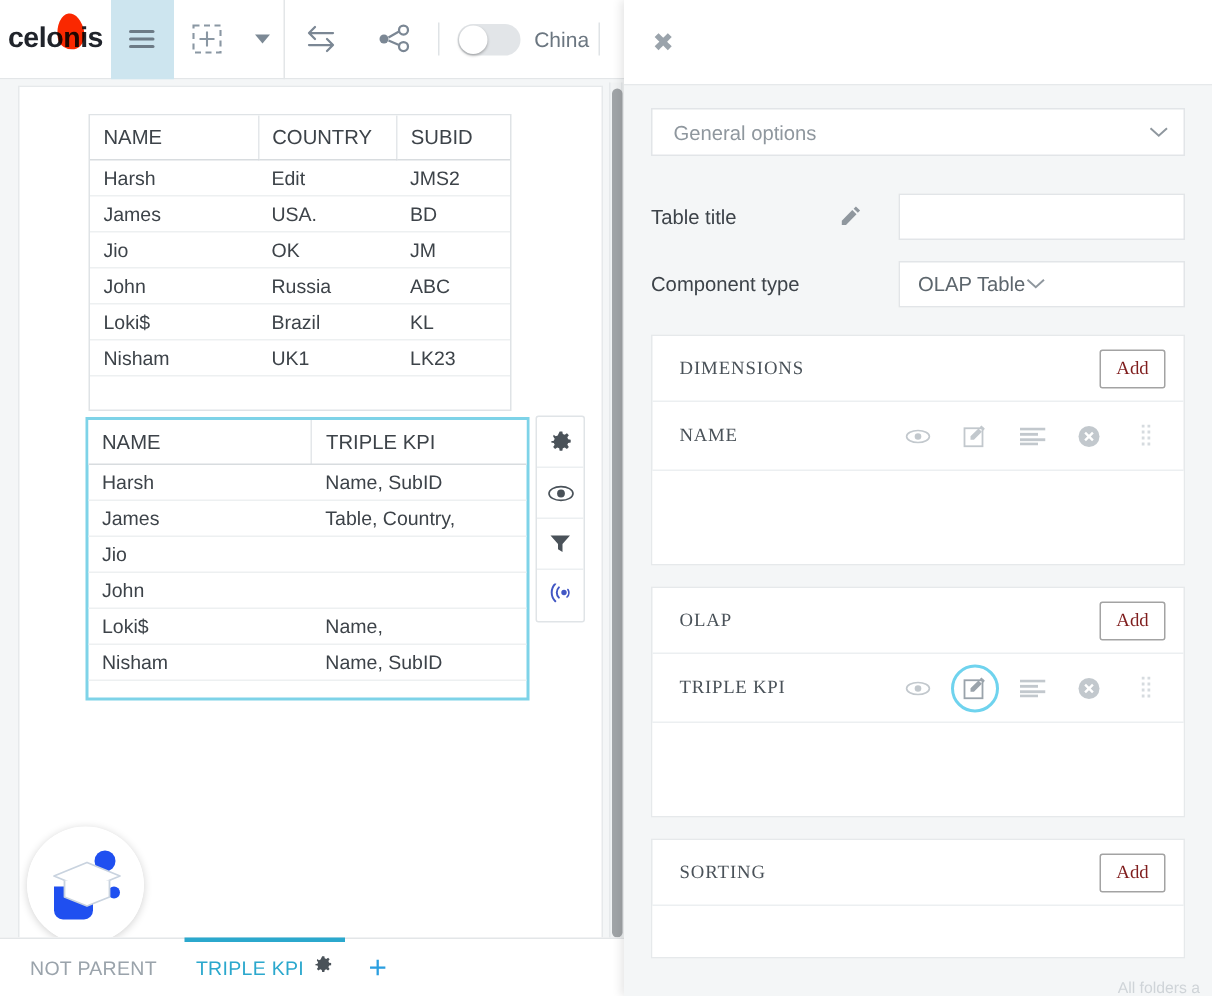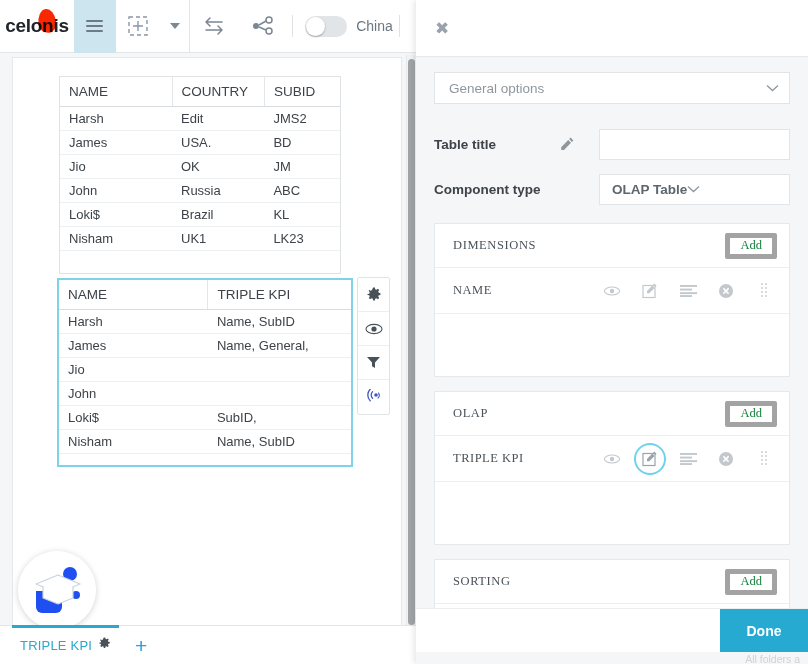--- a/index.html
+++ b/index.html
@@ -146,43 +146,43 @@
   .panel-close { font-size: 17px; color: #9aa3ab; cursor: pointer; line-height: 1; }
 
   .select-wrap {
     margin: 15px 18px 0 18px; height: 32px; background: #fff; border: 1px solid #e2e5e8;
     display: flex; align-items: center; justify-content: space-between; padding: 0 10px 0 14px;
     cursor: pointer;
   }
   .select-wrap span.val { font-size: 13.5px; color: #8f979e; }
 
   .form-row {
-    display: flex; align-items: center; margin: 0 18px; height: 40px; font-weight: bold;
+    display: flex; align-items: center; margin: 0 18px; height: 40px;
   }
   .form-row .lbl { width: 125px; font-size: 13.5px; color: #3d4349; }
   .form-row .pencil { width: 40px; display: flex; align-items: center; }
   .form-row .field {
     flex: 1; height: 31px; background: #fff; border: 1px solid #e2e5e8;
     display: flex; align-items: center; padding: 0 12px; font-size: 13.5px; color: #5d666d;
   }
   .form-row .field.sel { justify-content: flex-start; padding-right: 24px; cursor: pointer; }
   #row-table-title { margin-top: 20px; }
   #row-component-type { margin-top: 5px; }
 
   .card {
     margin: 14px 18px 0 18px; background: #fff; border: 1px solid #e6e9eb; font-family: Liberation Serif, serif;
   }
   .card-head {
     height: 44px; display: flex; align-items: center; justify-content: space-between;
     padding: 0 12px 0 18px; border-bottom: 1px solid #eceff1;
   }
   .card-head .ttl { font-size: 12.5px; color: #4a5259; letter-spacing: .6px; }
   .btn-add {
-    min-width: 44px; height: 26px; border: 5px solid #a3a3a3; background: #fff;
-    font-size: 12.5px; color: #15803d; display: flex; align-items: center; justify-content: center;
+    min-width: 44px; height: 26px; border: 1px solid #a3a3a3; background: #fff;
+    font-size: 12.5px; color: #7f1d1d; display: flex; align-items: center; justify-content: center;
     cursor: pointer; border-radius: 2px; padding: 0 10px;
   }
   .item-row {
     height: 46px; display: flex; align-items: center; padding: 0 12px 0 18px;
     border-bottom: 1px solid #eceff1;
   }
   .item-row .nm { flex: 1; font-size: 12.5px; color: #4a5259; letter-spacing: .5px; }
   .item-icons { display: flex; align-items: center; gap: 20px; padding-right: 4px; }
   .ic { width: 18px; height: 18px; display: flex; align-items: center; justify-content: center; cursor: pointer; position: relative; }
   .ic.ring::after {
@@ -318,33 +318,33 @@
             <th style="width:49%">TRIPLE KPI</th>
           </tr>
         </thead>
         <tbody>
           <tr>
             <td>Harsh</td>
             <td>Name, SubID</td>
           </tr>
           <tr>
             <td>James</td>
-            <td>Name, General,</td>
+            <td>Table, Country,</td>
           </tr>
           <tr>
             <td>Jio</td>
             <td></td>
           </tr>
           <tr>
             <td>John</td>
             <td></td>
           </tr>
           <tr>
             <td>Loki$</td>
-            <td>SubID,</td>
+            <td>Name,</td>
           </tr>
           <tr>
             <td>Nisham</td>
             <td>Name, SubID</td>
           </tr>
           <tr class="blank">
               <td></td>
               <td></td>
             </tr>
         </tbody>
@@ -388,20 +388,23 @@
         <path d="M25 36 L25 47 L40 53 L55 47 L55 36" fill="#ffffff" stroke="#c9d3df" stroke-width="1.2" stroke-linejoin="round"></path>
       </svg>
     </div>
   </div>
 
   <div class="vscroll">
     <div class="thumb"></div>
   </div>
 
   <div class="tabbar">
+    <div class="tab inactive">
+      <span>NOT PARENT</span>
+    </div>
     <div class="tab active">
       <span>TRIPLE KPI</span>
       <span>
         <svg width="13" height="13" viewBox="0 0 16 16">
           <path fill="#4a5259" d="M8 5.2A2.8 2.8 0 1 0 8 10.8 2.8 2.8 0 1 0 8 5.2zm0 1.5a1.3 1.3 0 1 1 0 2.6 1.3 1.3 0 0 1 0-2.6z"></path>
           <path fill="#4a5259" d="M7.1 0.6h1.8l.3 1.7 1.3.55 1.45-1 1.27 1.27-1 1.45.55 1.3 1.7.3v1.8l-1.7.3-.55 1.3 1 1.45-1.27 1.27-1.45-1-1.3.55-.3 1.7H7.1l-.3-1.7-1.3-.55-1.45 1-1.27-1.27 1-1.45-.55-1.3-1.7-.3V7.1l1.7-.3.55-1.3-1-1.45L3.05 2.8l1.45 1 1.3-.55z"></path>
         </svg>
       </span>
     </div>
     <div class="tab-add">+</div>
@@ -551,19 +554,16 @@
     </div>
 
     <div class="card" id="card-sorting">
       <div class="card-head">
         <div class="ttl">SORTING</div>
         <div class="btn-add">Add</div>
       </div>
       <div class="card-body"></div>
     </div>
 
-    <div class="panel-foot">
-      <div class="btn-done">Done</div>
-    </div>
     <div class="footer-note">All folders a</div>
   </div>
 
 </div>
 
 </body></html>

